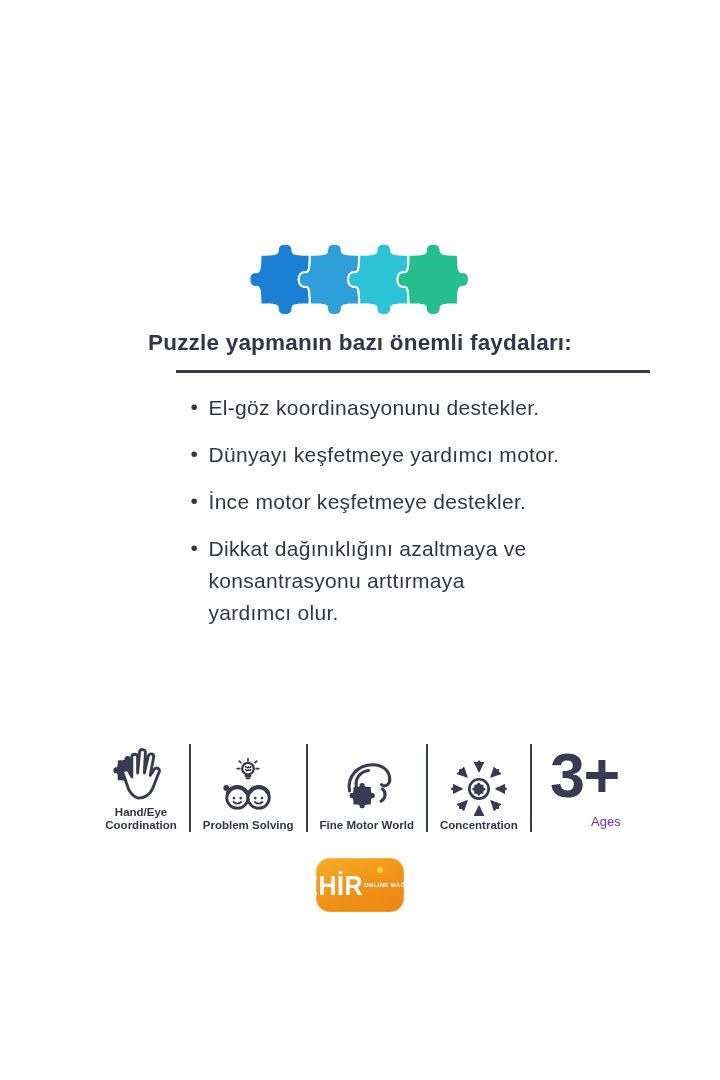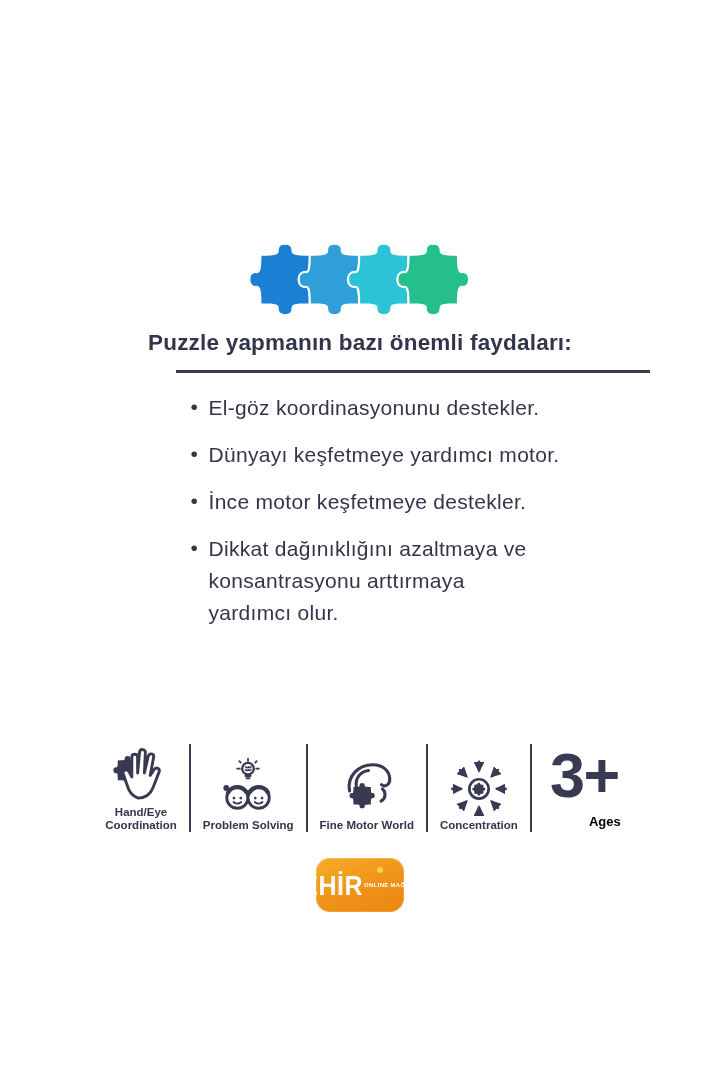--- a/index.html
+++ b/index.html
@@ -29,21 +29,21 @@
   .feature-icon svg{width:58px;height:58px;display:block;}
   .feature-label{font-size:11.5px;font-weight:bold;text-align:center;line-height:13px;
     white-space:pre-line;color:#33354b;}
   .st{stroke:#383a52;fill:none;stroke-linecap:round;stroke-linejoin:round;}
   .fl{fill:#383a52;stroke:none;}
   .wh{fill:#ffffff;stroke:#383a52;stroke-linecap:round;stroke-linejoin:round;}
   .arrow{marker-end:url(#ah);}
   
   .age-cell{flex-direction:row;align-items:flex-start;position:relative;padding:2px 8px 0 18px;}
   .age-value{font-size:63px;font-weight:bold;line-height:.95;letter-spacing:-1.5px;color:#383a52;}
-  .age-label{position:absolute;right:6px;bottom:3px;font-size:13px;font-weight:bold;color:#000000;}
+  .age-label{position:absolute;right:6px;bottom:3px;font-size:13px;font-weight:normal;color:#6d28d9;}
   
   .brand-logo{position:absolute;top:858px;left:50%;transform:translateX(-50%);
     width:88px;height:54px;border-radius:14px;
     background:linear-gradient(160deg,#f7ab28 0%,#f09318 55%,#ea860f 100%);
     display:flex;flex-direction:row;align-items:center;justify-content:center;gap:1px;
     box-shadow:inset 0 0 0 1px rgba(255,255,255,.18);}
   .brand-name{font-size:25px;font-weight:bold;color:#ffffff;line-height:24px;
     display:inline-block;transform:scaleY(1.12);letter-spacing:.5px;}
   .brand-sub{font-size:6px;font-weight:bold;color:#ffffff;letter-spacing:.3px;line-height:7px;white-space:nowrap;}
   .brand-bulb{position:absolute;width:6px;height:6px;border-radius:50%;background:#ffd23f;top:9px;right:21px;}

